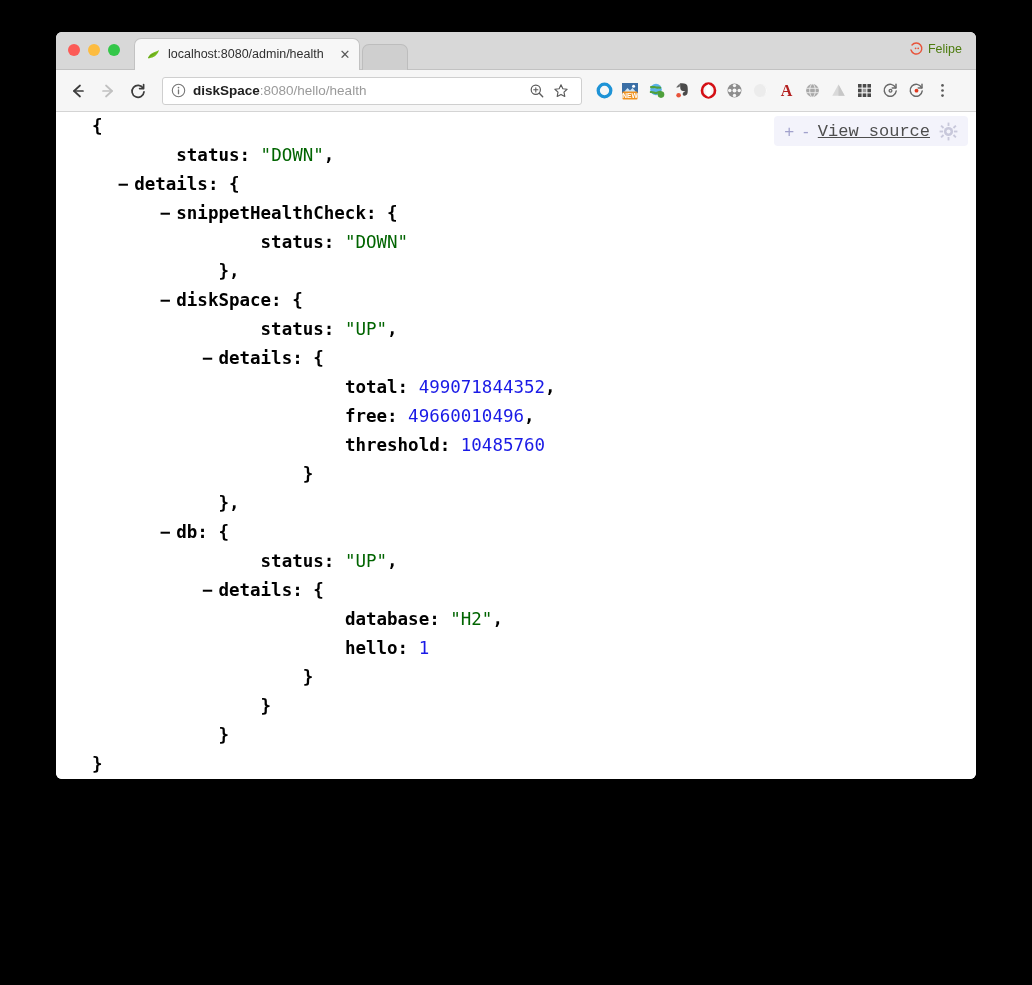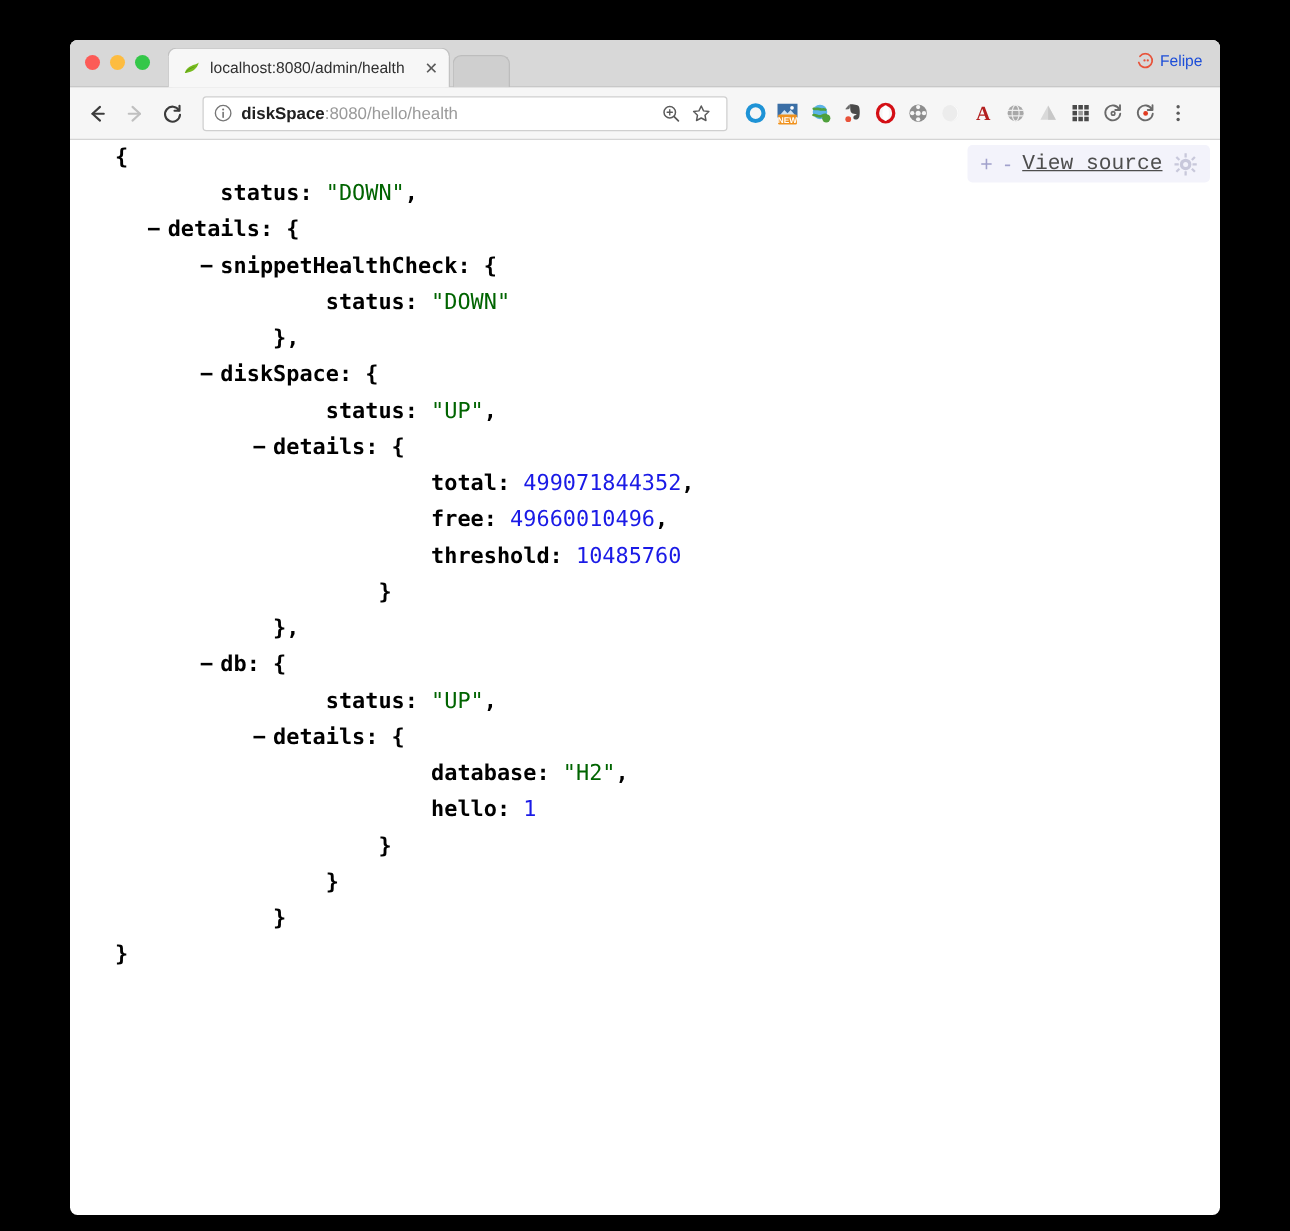--- a/index.html
+++ b/index.html
@@ -11,21 +11,21 @@
     font-family: "Liberation Sans", sans-serif;
     overflow: hidden;
   }
 
   
   #browser-window {
     position: absolute;
     left: 56px;
     top: 32px;
     width: 920px;
-    height: 940px;
+    height: 747px;
     background: #ffffff;
     border-radius: 6px;
     overflow: hidden;
     box-shadow: 0 0 0 0.5px rgba(0,0,0,0.25);
   }
 
   
   #tab-strip {
     position: relative;
     height: 38px;
@@ -90,21 +90,21 @@
   }
 
   #profile-chip {
     position: absolute;
     right: 14px;
     top: 10px;
     display: flex;
     align-items: center;
     gap: 5px;
     font-size: 12.5px;
-    color: #1d4ed8;
+    color: #4d7c0f;
   }
 
   
   #toolbar {
     position: relative;
     height: 42px;
     background: #f6f6f6;
     border-bottom: 1px solid #d4d4d4;
     display: flex;
     align-items: center;

